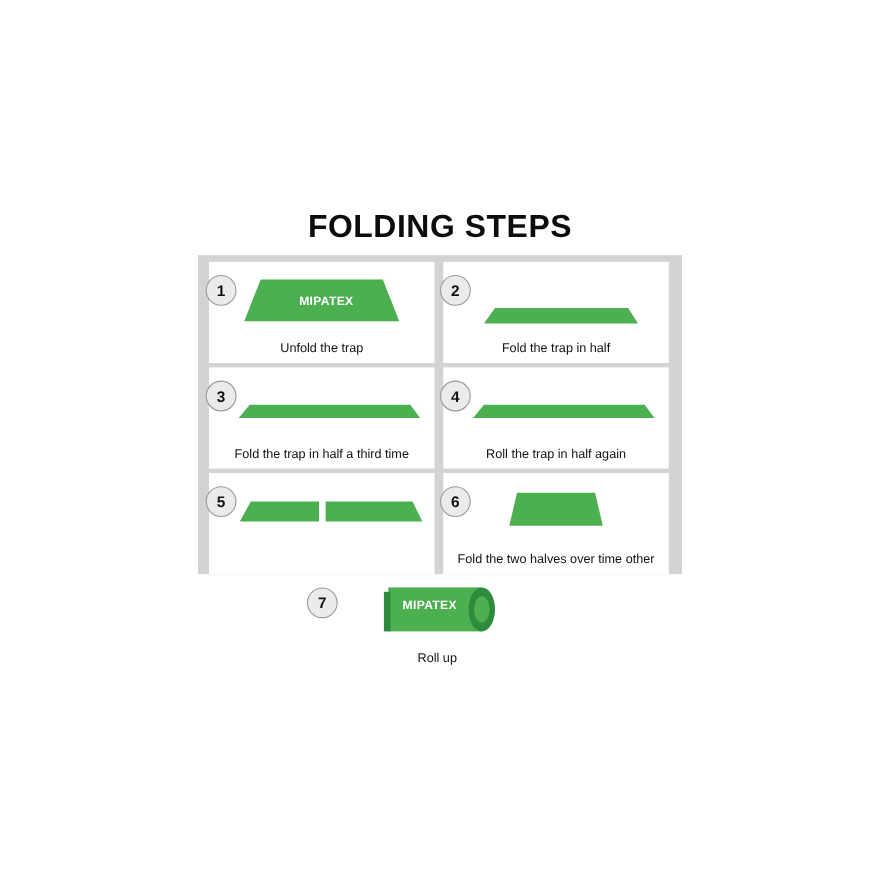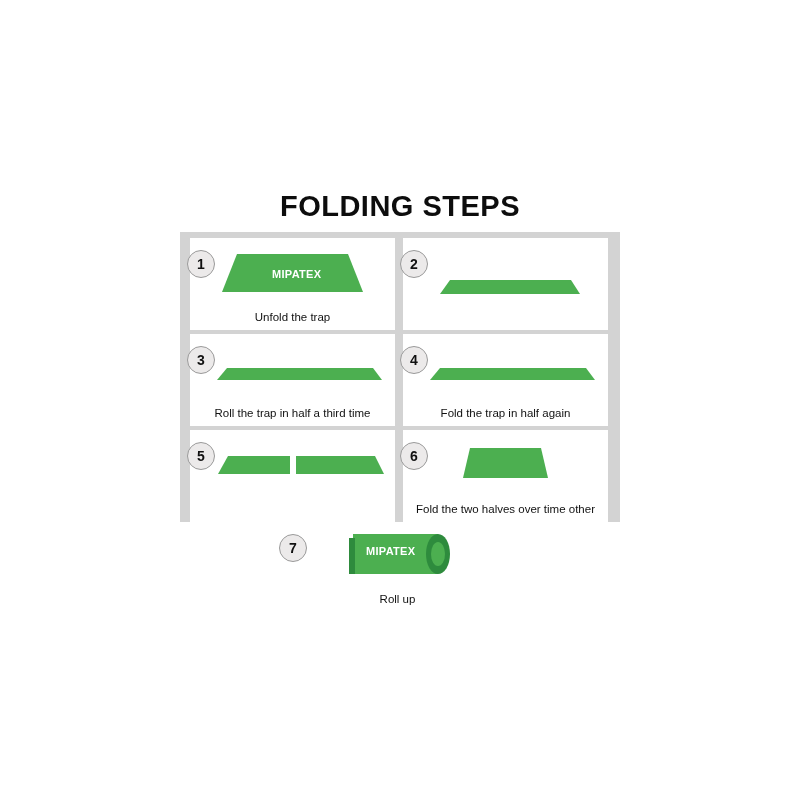--- a/index.html
+++ b/index.html
@@ -107,40 +107,41 @@
     <div class="caption">Unfold the trap</div>
   </div>
 
   <div class="card" style="left:403px; top:238px; width:205px; height:92px;">
     <div class="badge" style="left:-3px; top:12px;">2</div>
     <div class="shape-area">
       <svg width="205" height="62" viewBox="0 0 205 62">
         <polygon points="37,56 177,56 168,42 47,42" fill="#4caf50"></polygon>
       </svg>
     </div>
+    <div class="caption">Fold the trap in half</div>
   </div>
 
   <div class="card" style="left:190px; top:334px; width:205px; height:92px;">
     <div class="badge" style="left:-3px; top:12px;">3</div>
     <div class="shape-area">
       <svg width="205" height="62" viewBox="0 0 205 62">
         <polygon points="27,46 192,46 183,34 37,34" fill="#4caf50"></polygon>
       </svg>
     </div>
-    <div class="caption">Roll the trap in half a third time</div>
+    <div class="caption">Fold the trap in half a third time</div>
   </div>
 
   <div class="card" style="left:403px; top:334px; width:205px; height:92px;">
     <div class="badge" style="left:-3px; top:12px;">4</div>
     <div class="shape-area">
       <svg width="205" height="62" viewBox="0 0 205 62">
         <polygon points="27,46 192,46 183,34 37,34" fill="#4caf50"></polygon>
       </svg>
     </div>
-    <div class="caption">Fold the trap in half again</div>
+    <div class="caption">Roll the trap in half again</div>
   </div>
 
   <div class="card" style="left:190px; top:430px; width:205px; height:92px;">
     <div class="badge" style="left:-3px; top:12px;">5</div>
     <div class="shape-area">
       <svg width="205" height="62" viewBox="0 0 205 62">
         <polygon points="28,44 100,44 100,26 38,26" fill="#4caf50"></polygon>
         <polygon points="106,44 194,44 185,26 106,26" fill="#4caf50"></polygon>
       </svg>
     </div>

